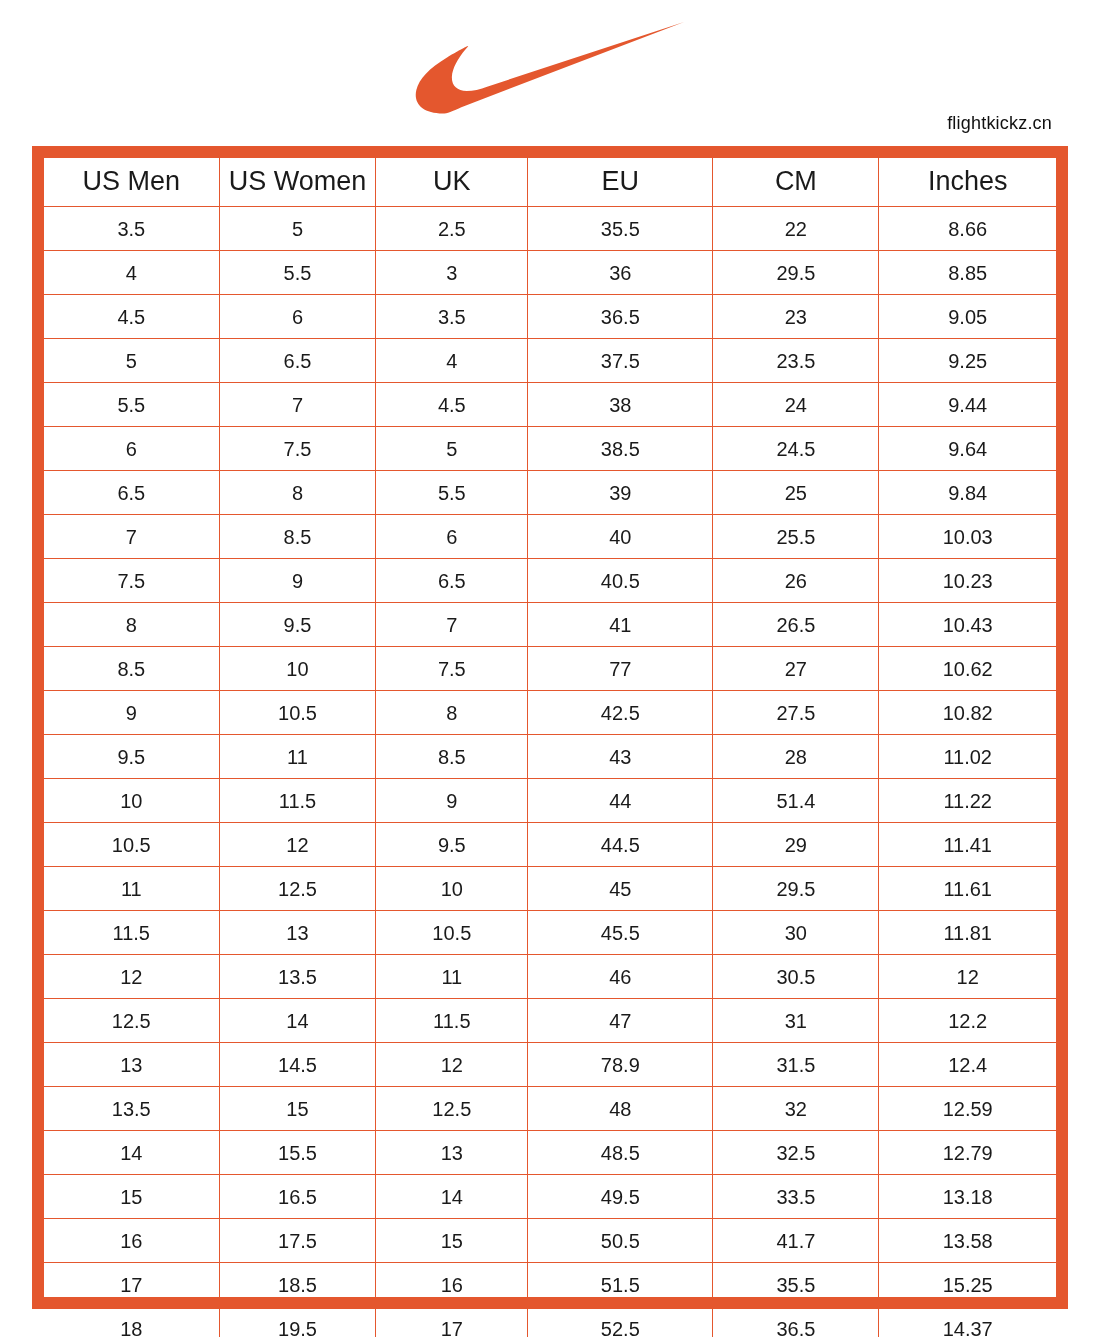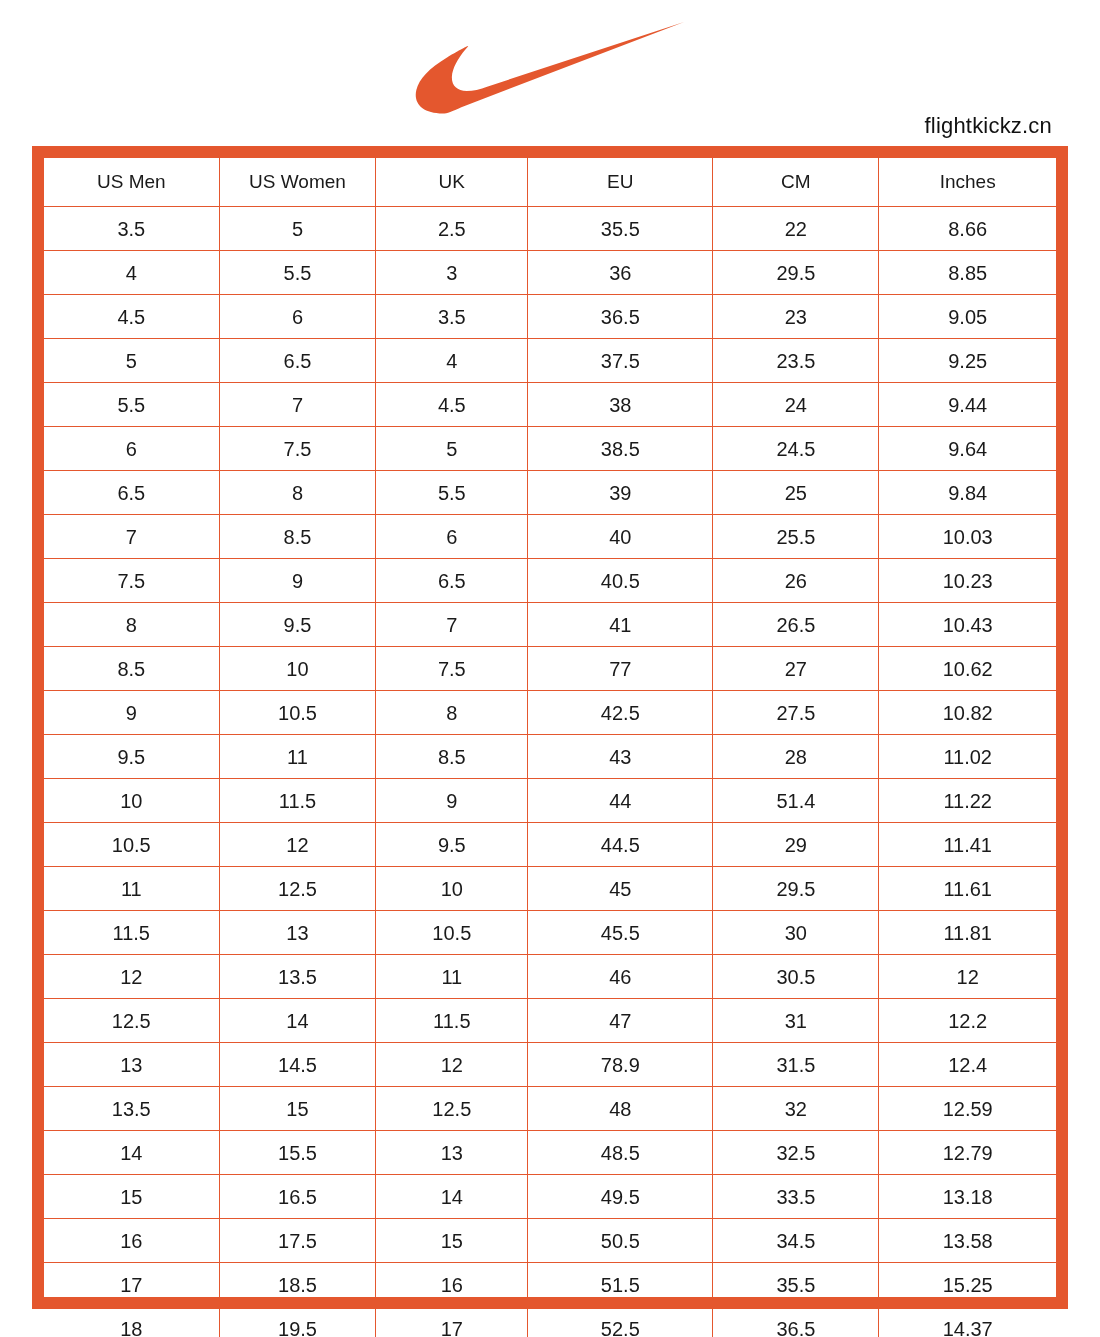--- a/index.html
+++ b/index.html
@@ -35,21 +35,21 @@
   .swoosh {
     width: 270px;
     height: 96px;
     display: block;
   }
   
   .watermark {
     position: absolute;
     top: 113px;
     right: 48px;
-    font-size: 22px;
+    font-size: 18px;
     letter-spacing: 0.2px;
     color: #111111;
     font-family: "Liberation Sans", sans-serif;
   }
   
   .table-frame {
     position: absolute;
     top: 146px;
     left: 32px;
     width: 1036px;
@@ -71,21 +71,21 @@
     vertical-align: middle;
     font-size: 20px;
     font-weight: 400;
     font-family: "Liberation Sans", sans-serif;
     color: #1a1a1a;
     padding: 0;
     line-height: 1.1;
     height: 43px;
   }
   table.size-table thead th {
-    font-size: 19px;
+    font-size: 27px;
     height: 48px;
     margin-top: 18px;
   }
   
   table.size-table tr > td:first-child,
   table.size-table tr > th:first-child {
     border-left: none;
   }
   table.size-table tr > td:last-child,
   table.size-table tr > th:last-child {
@@ -321,21 +321,21 @@
           <td>14</td>
           <td>49.5</td>
           <td>33.5</td>
           <td>13.18</td>
         </tr>
         <tr>
           <td>16</td>
           <td>17.5</td>
           <td>15</td>
           <td>50.5</td>
-          <td>34.5</td>
+          <td>41.7</td>
           <td>13.58</td>
         </tr>
         <tr>
           <td>17</td>
           <td>18.5</td>
           <td>16</td>
           <td>51.5</td>
           <td>35.5</td>
           <td>15.25</td>
         </tr>

